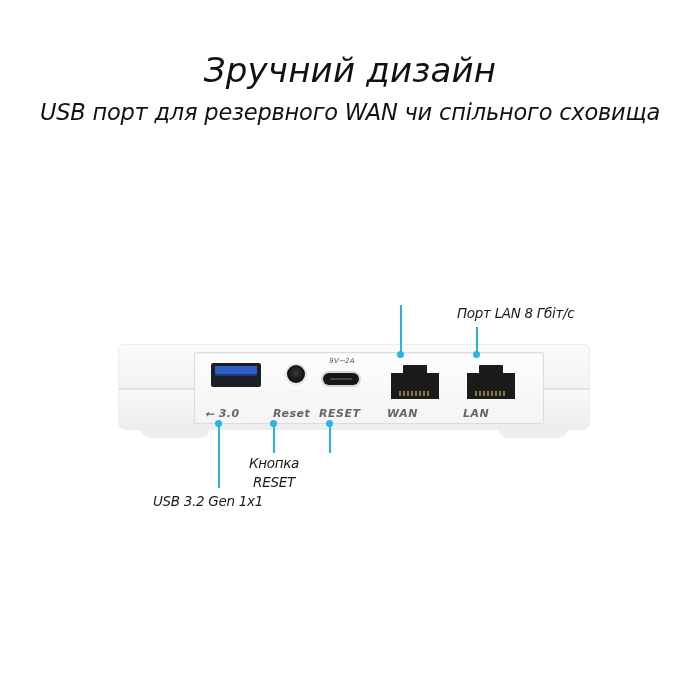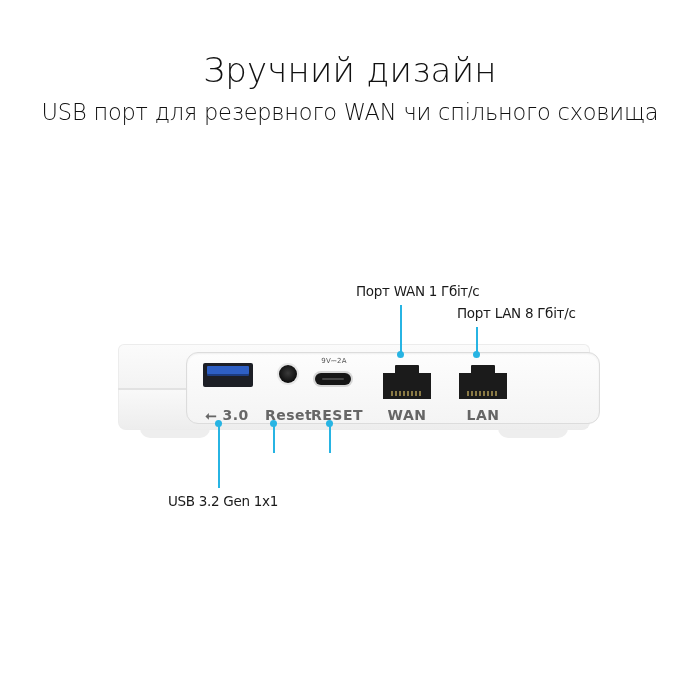--- a/index.html
+++ b/index.html
@@ -1,15 +1,15 @@
 <!DOCTYPE html>
 <html><head>
   <meta charset="utf-8">
   <style>
-    * { margin: 0; padding: 0; box-sizing: border-box; }
+    * { margin: 0; padding: 0; box-sizing: border-box; font-style: italic; }
     html, body {
       width: 700px; height: 700px; background: #ffffff;
       overflow: hidden;
       font-family: "DejaVu Sans", "Liberation Sans", sans-serif;
       color: #1a1a1a;
     }
     .stage { position: relative; width: 700px; height: 700px; }
 
     .title {
       position: absolute; left: 0; right: 0; top: 50px;
@@ -41,23 +41,23 @@
       border-radius: 0 0 8px 8px;
     }
     .dev-foot {
       position: absolute; top: 84px; width: 70px; height: 10px;
       background: #eeeeee; border-radius: 0 0 10px 10px;
     }
     .dev-foot.left { left: 22px; }
     .dev-foot.right { left: 380px; }
 
     .port-panel {
-      position: absolute; left: 68px; top: 8px; width: 414px; height: 72px;
+      position: absolute; left: 76px; top: 8px; width: 350px; height: 72px;
       background: linear-gradient(#fdfdfd, #f4f4f4);
-      border: 1px solid #dcdcdc; border-radius: 12px;
+      border: 1px solid #dcdcdc; border-radius: 2px;
       box-shadow: inset 0 1px 2px rgba(0,0,0,0.06);
     }
 
     .usb-a {
       position: absolute; left: 16px; top: 10px; width: 50px; height: 24px;
       background: #1d1f26; border-radius: 2px; padding: 3px 4px;
     }
     .usb-a .tongue {
       width: 100%; height: 8px; background: #2e5fc4; border-radius: 1px;
       box-shadow: 0 2px 0 #1d3c80;
@@ -95,22 +95,22 @@
       background: #1b1b1b; border-radius: 1px 1px 0 0;
     }
     .rj45 .pins {
       position: absolute; left: 8px; right: 8px; bottom: 3px; height: 5px;
       background: repeating-linear-gradient(90deg, #8a7a45 0 2px, #1b1b1b 2px 4px);
     }
     .rj45.wan { left: 196px; }
     .rj45.lan { left: 272px; }
 
     .port-label {
-      position: absolute; top: 54px; font-size: 14px; font-weight: bold;
-      color: #666; letter-spacing: 0.5px; text-align: center;
+      position: absolute; top: 54px; font-size: 11px; font-weight: bold;
+      color: #666; letter-spacing: 0.5px; text-align: left;
     }
     .lbl-usb { left: 10px; width: 60px; }
     .lbl-reset { left: 78px; width: 46px; }
     .lbl-dcin { left: 124px; width: 46px; }
     .lbl-wan { left: 192px; width: 56px; }
     .lbl-lan { left: 268px; width: 56px; }
 
     
     .callout-line {
       position: absolute; width: 2px; background: #27b4e3;
@@ -160,31 +160,34 @@
       </div>
 
       <div class="port-label lbl-usb">⭠ 3.0</div>
       <div class="port-label lbl-reset">Reset</div>
       <div class="port-label lbl-dcin">RESET</div>
       <div class="port-label lbl-wan">WAN</div>
       <div class="port-label lbl-lan">LAN</div>
     </div>
   </div>
 
-  <div class="callout-text" style="left:356px; top:283px;">Порт WAN 1 Гбіт/с</div>
   <div class="callout-line" style="left:400px; top:305px; height:49px;"></div>
   <div class="callout-dot" style="left:397px; top:351px;"></div>
 
   <div class="callout-text" style="left:457px; top:305px;">Порт LAN 8 Гбіт/с</div>
   <div class="callout-line" style="left:476px; top:327px; height:27px;"></div>
   <div class="callout-dot" style="left:473px; top:351px;"></div>
 
   <div class="callout-dot" style="left:215px; top:420px;"></div>
   <div class="callout-line" style="left:218px; top:423px; height:65px;"></div>
-  <div class="callout-text" style="left:168px; top:493px;">USB 3.2 Gen 1x1</div>
+  <div class="callout-text" style="left:153px; top:493px;">USB 3.2 Gen 1x1</div>
 
   <div class="callout-dot" style="left:270px; top:420px;"></div>
   <div class="callout-line" style="left:273px; top:423px; height:30px;"></div>
+  <div class="callout-text center" style="left:244px; top:454px; width:60px; line-height:19px;">
+    <div>Кнопка</div>
+    <div>RESET</div>
+  </div>
 
   <div class="callout-dot" style="left:326px; top:420px;"></div>
   <div class="callout-line" style="left:329px; top:423px; height:30px;"></div>
 
 </div>
 
 </body></html>

